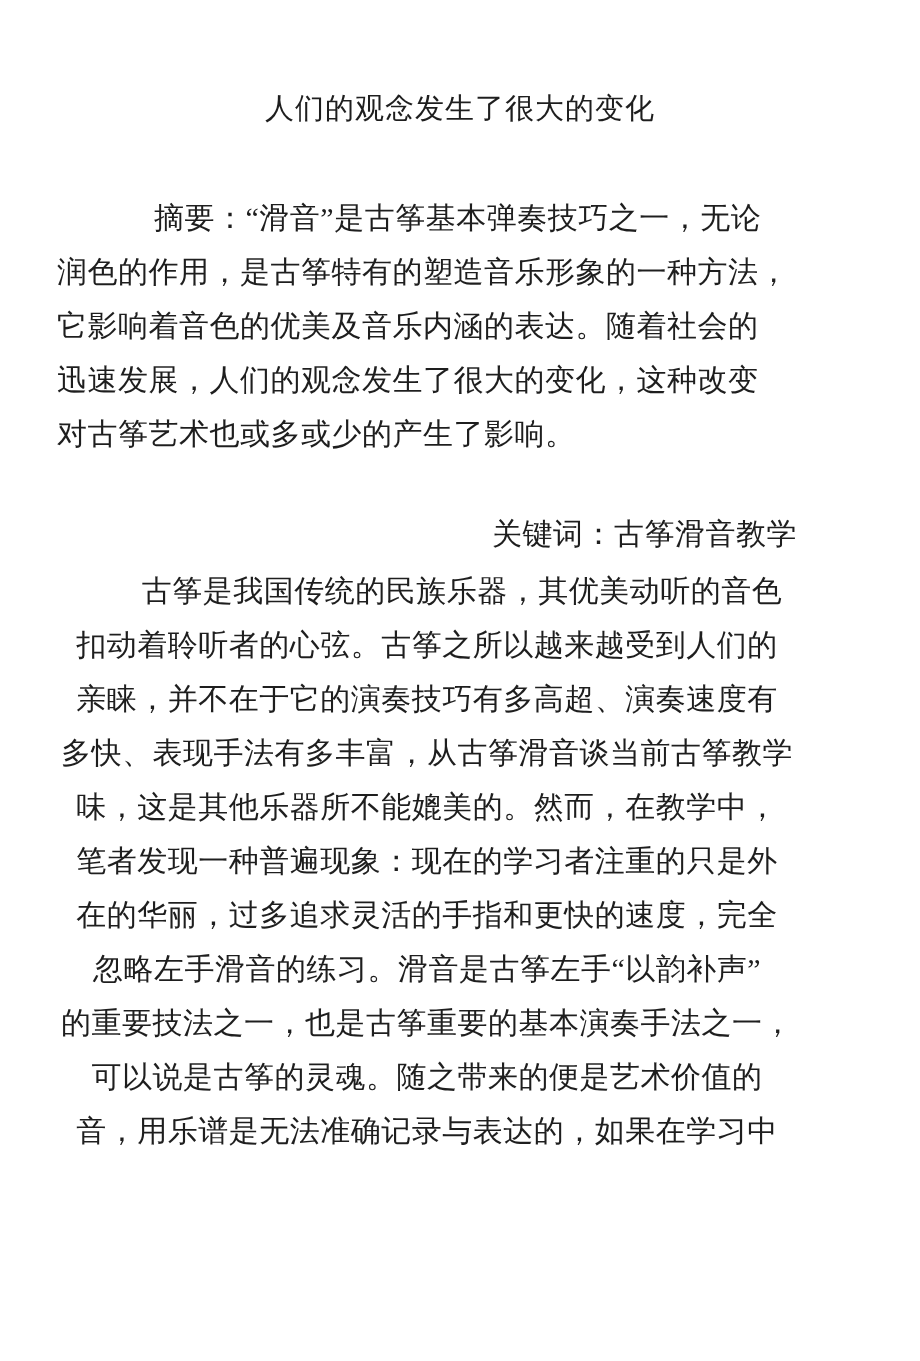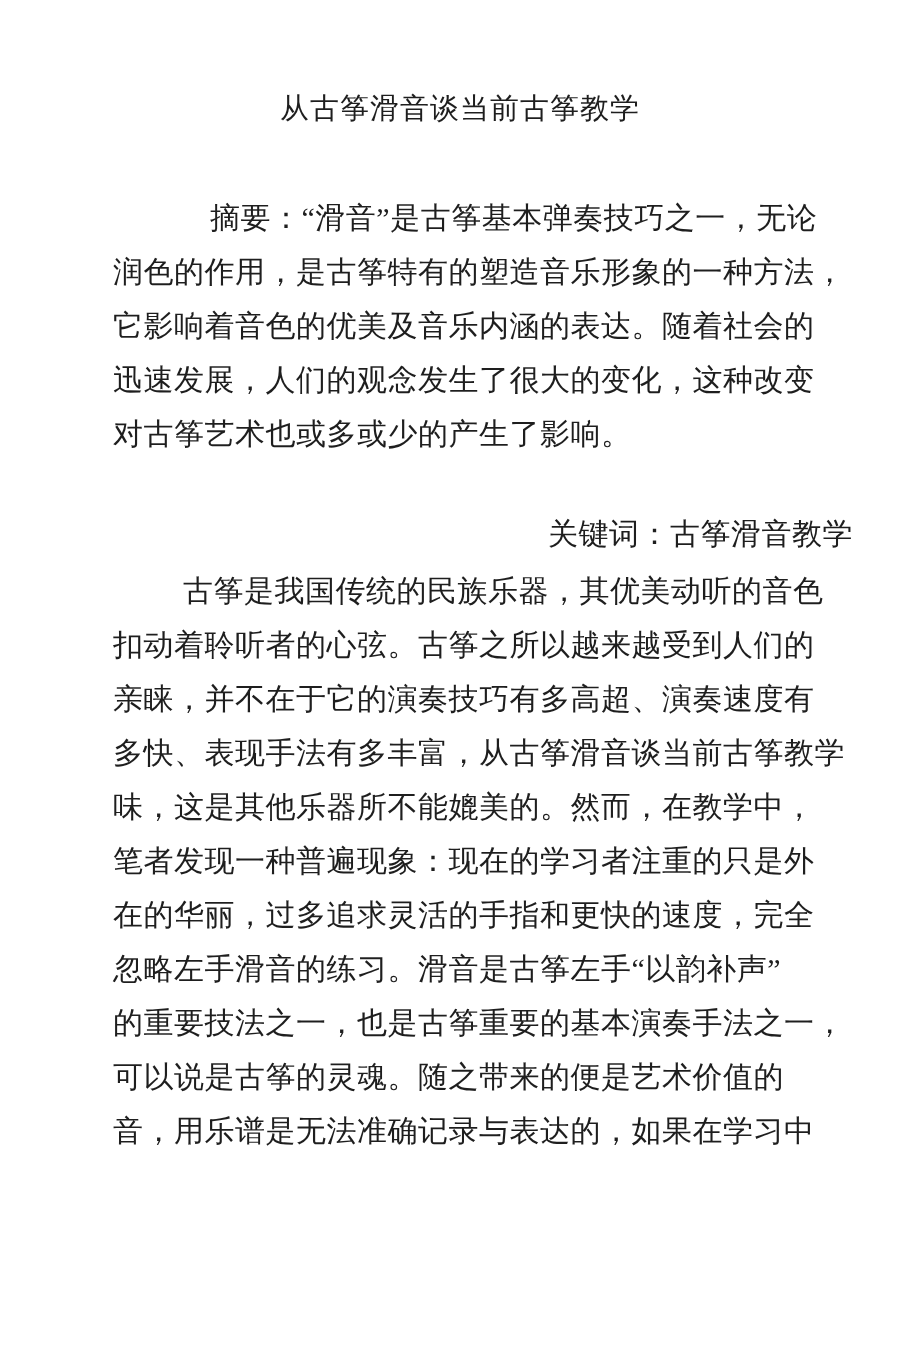--- a/index.html
+++ b/index.html
@@ -21,42 +21,42 @@
   .doc-title {
     padding-top: 91px;
     font-size: 29px;
     font-weight: normal;
     line-height: 34px;
     text-align: center;
     letter-spacing: 1px;
     color: #1e1e1e;
   }
   .content {
-    margin: 66px 0 0 113px;
+    margin: 66px 0 0 57px;
     width: 740px;
     font-size: 30px;
   }
   .paragraph { }
   .paragraph .line {
     height: 54px;
     line-height: 54px;
     white-space: nowrap;
     letter-spacing: 0.5px;
   }
   .paragraph-abstract .line.first { text-indent: 97px; }
   .paragraph-keywords { margin-top: 46px; }
   .paragraph-keywords .line.first { text-indent: 70px; text-align: right; }
-  .paragraph-body { margin-top: 3px; }
+  .paragraph-body { margin-top: 3px; text-align: center; }
   .paragraph-body .line.first { text-indent: 70px; }
 </style>
 </head>
 <body>
 
 <div class="page">
-  <h1 class="doc-title">从古筝滑音谈当前古筝教学</h1>
+  <h1 class="doc-title">人们的观念发生了很大的变化</h1>
   <div class="content">
       <div class="paragraph paragraph-abstract">
         <div class="line first">摘要：“滑音”是古筝基本弹奏技巧之一，无论</div>
         <div class="line">润色的作用，是古筝特有的塑造音乐形象的一种方法，</div>
         <div class="line">它影响着音色的优美及音乐内涵的表达。随着社会的</div>
         <div class="line">迅速发展，人们的观念发生了很大的变化，这种改变</div>
         <div class="line">对古筝艺术也或多或少的产生了影响。</div>
       </div>
       <div class="paragraph paragraph-keywords">
         <div class="line first">关键词：古筝滑音教学</div>

